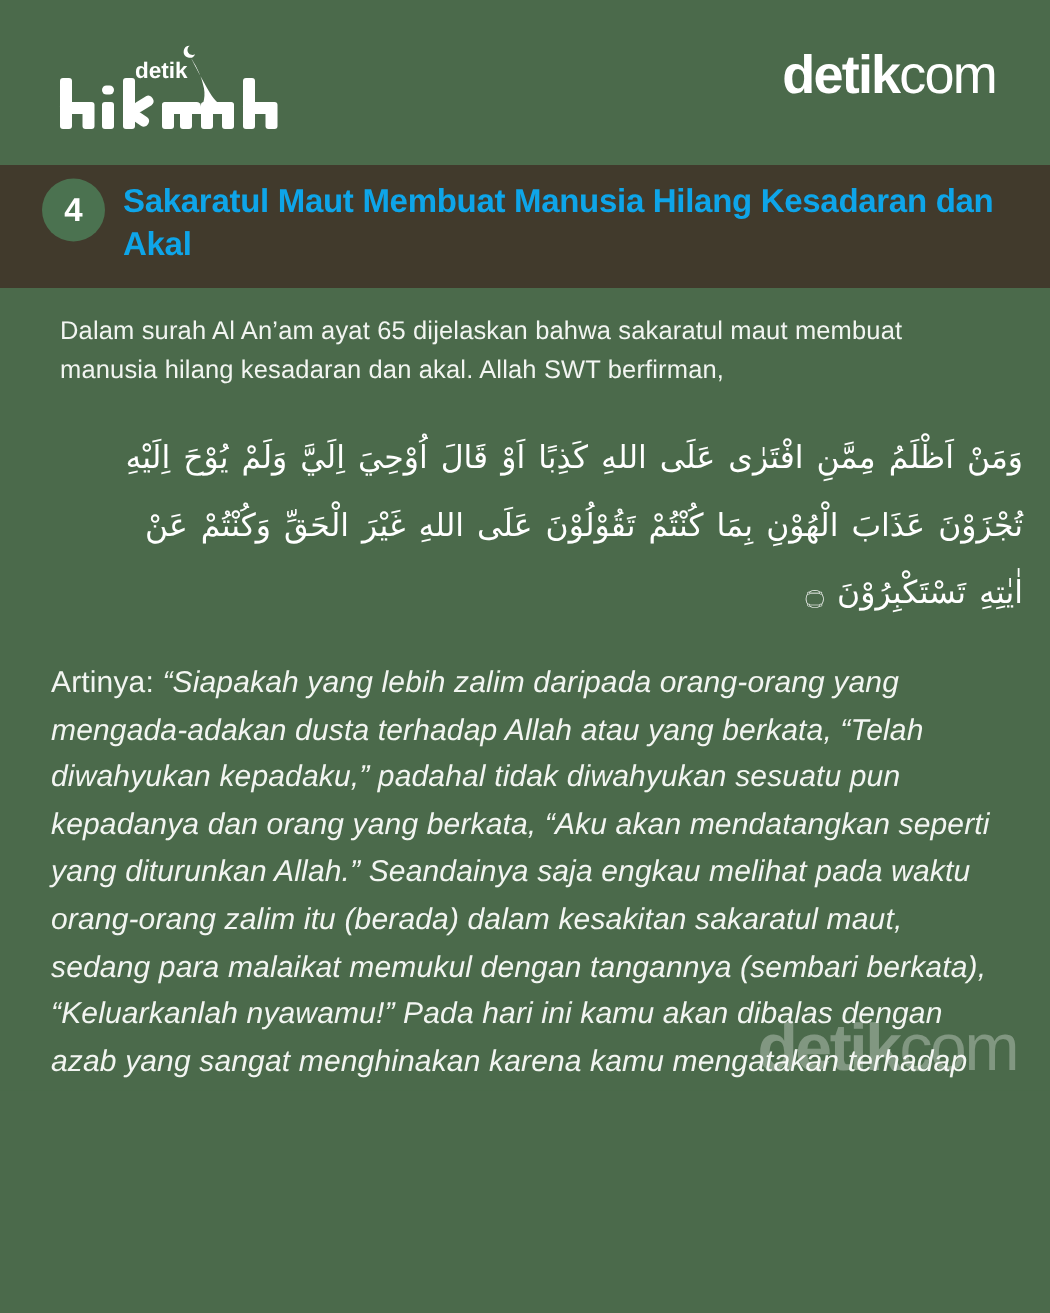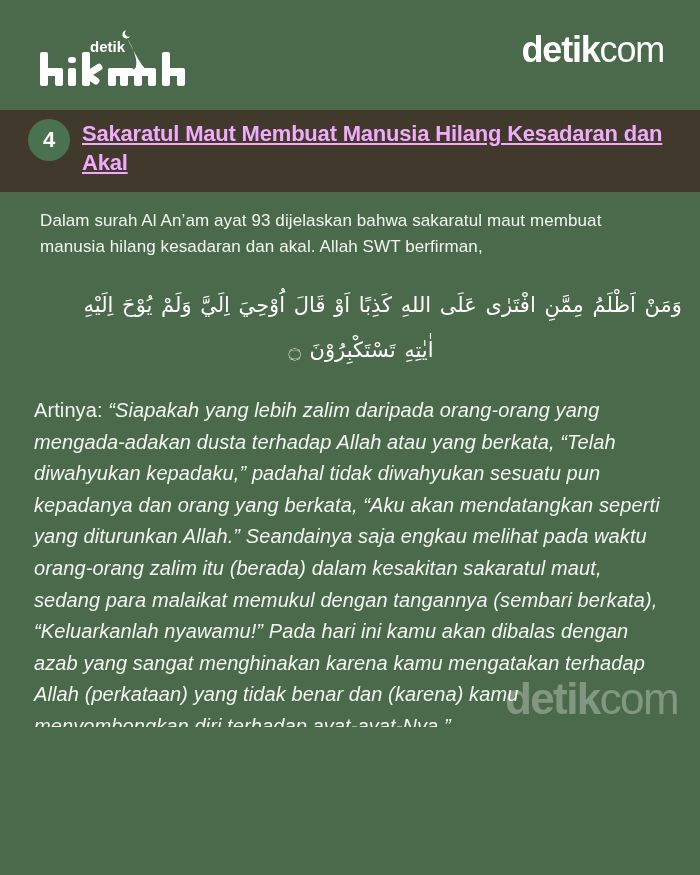--- a/index.html
+++ b/index.html
@@ -64,26 +64,25 @@
     display:flex;
     align-items:center;
     justify-content:center;
     line-height:1;
   }
 
   .title-text {
     position:absolute;
     left:82px; top:9px;
     width:600px;
-    color:#f0abfc;
+    color:#0ea5e9;
     font-size:22px;
     font-weight:700;
     line-height:1.33;
     letter-spacing:-0.2px;
-    text-decoration:underline;
   }
 
   
   .body {
     position:absolute;
     left:0; top:192px;
     width:700px;
   }
 
   .intro {
@@ -102,21 +101,21 @@
     text-align:right;
     color:#ffffff;
     font-family:"DejaVu Sans", "Liberation Sans", sans-serif;
     font-size:21px;
     line-height:2.15;
     font-weight:400;
     word-spacing:2px;
   }
   .arabic .a-last {
     display:block;
-    text-align:center;
+    text-align:right;
   }
 
   
   .translation {
     margin:22px 40px 0 34px;
     color:#f2f5f1;
     font-size:20px;
     line-height:1.58;
     font-style:italic;
     letter-spacing:0.1px;
@@ -182,24 +181,25 @@
     </div>
   </div>
 
   <div class="title-band">
     <div class="badge">4</div>
     <div class="title-text">Sakaratul Maut Membuat Manusia Hilang Kesadaran dan Akal</div>
   </div>
 
   <div class="body">
 
-    <p class="intro">Dalam surah Al An’am ayat 93 dijelaskan bahwa sakaratul maut membuat manusia hilang kesadaran dan akal. Allah SWT berfirman,</p>
+    <p class="intro">Dalam surah Al An’am ayat 65 dijelaskan bahwa sakaratul maut membuat manusia hilang kesadaran dan akal. Allah SWT berfirman,</p>
 
     <div class="arabic">
       <div>وَمَنْ اَظْلَمُ مِمَّنِ افْتَرٰى عَلَى اللهِ كَذِبًا اَوْ قَالَ اُوْحِيَ اِلَيَّ وَلَمْ يُوْحَ اِلَيْهِ</div>
+      <div>تُجْزَوْنَ عَذَابَ الْهُوْنِ بِمَا كُنْتُمْ تَقُوْلُوْنَ عَلَى اللهِ غَيْرَ الْحَقِّ وَكُنْتُمْ عَنْ</div>
       <div class="a-last">اٰيٰتِهِ تَسْتَكْبِرُوْنَ ۝</div>
     </div>
 
     <p class="translation"><span class="lead">Artinya:</span> <span>“Siapakah yang lebih zalim daripada orang-orang yang mengada-adakan dusta terhadap Allah atau yang berkata, “Telah diwahyukan kepadaku,” padahal tidak diwahyukan sesuatu pun kepadanya dan orang yang berkata, “Aku akan mendatangkan seperti yang diturunkan Allah.” Seandainya saja engkau melihat pada waktu orang-orang zalim itu (berada) dalam kesakitan sakaratul maut, sedang para malaikat memukul dengan tangannya (sembari berkata), “Keluarkanlah nyawamu!” Pada hari ini kamu akan dibalas dengan azab yang sangat menghinakan karena kamu mengatakan terhadap Allah (perkataan) yang tidak benar dan (karena) kamu menyombongkan diri terhadap ayat-ayat-Nya.”</span></p>
 
   </div>
 
   <div class="watermark">
     <span class="d-bold">detik</span><span class="d-light">com</span>
   </div>

